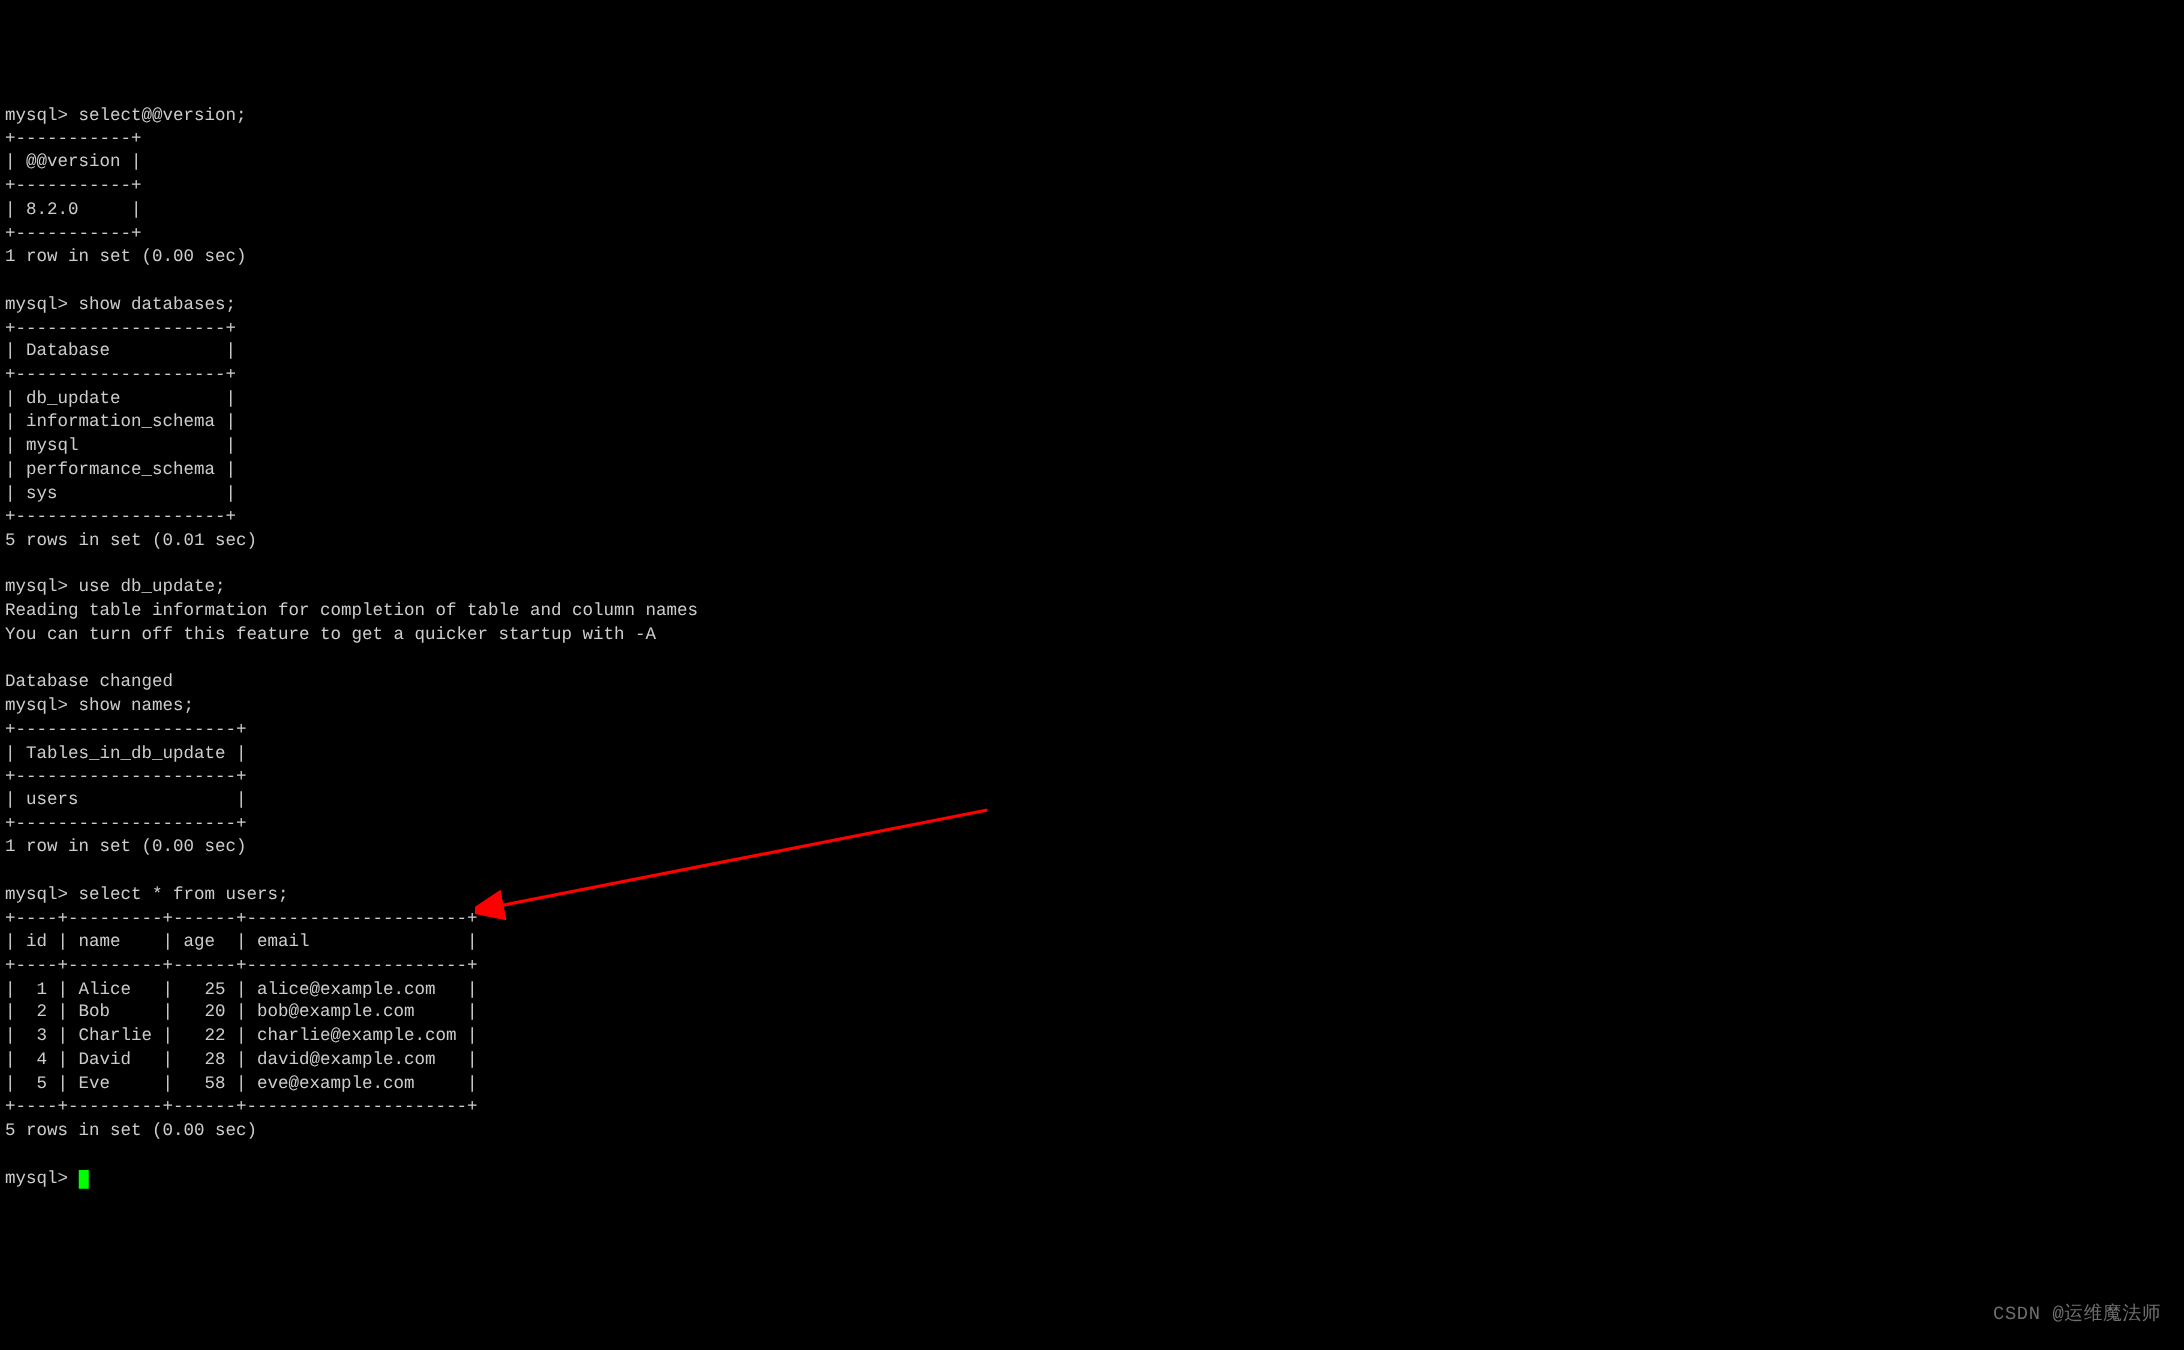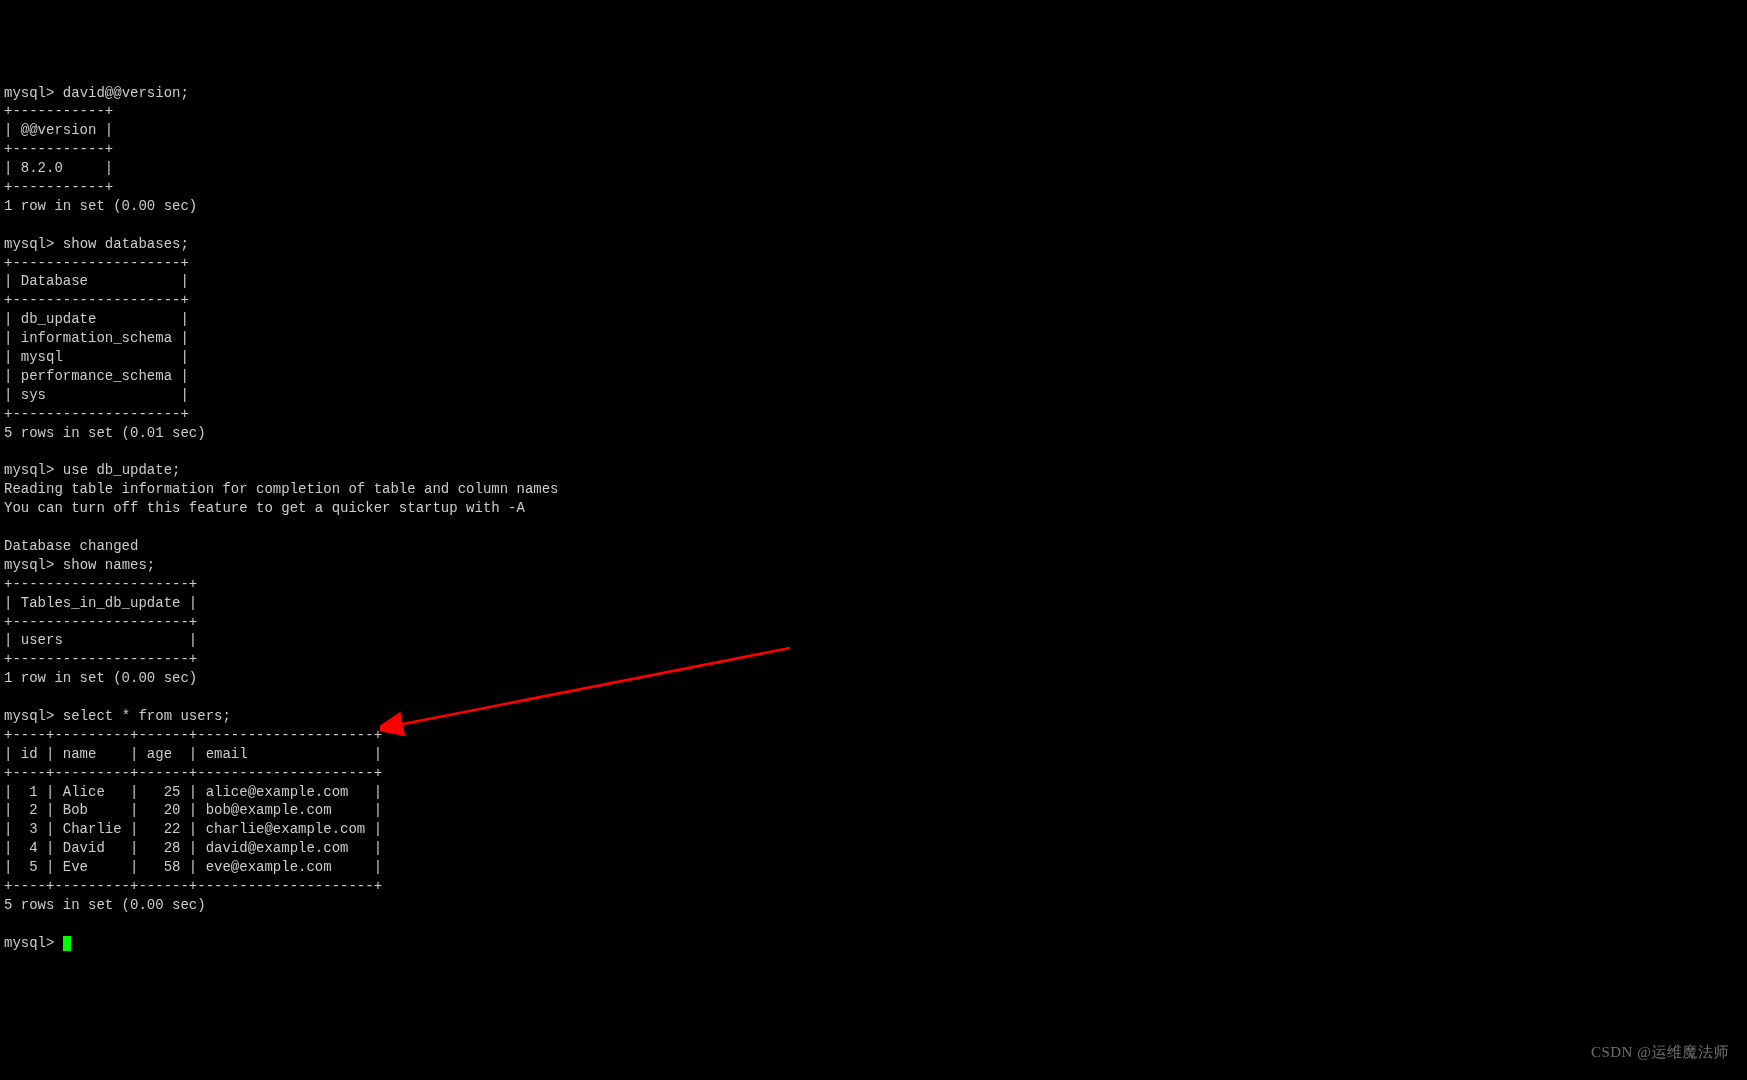--- a/index.html
+++ b/index.html
@@ -20,39 +20,39 @@
       width: 8px;
       height: 15px;
       background: #00ff00;
       vertical-align: text-bottom;
     }
     .watermark {
       position: absolute;
       right: 18px;
       bottom: 18px;
       color: rgba(200,200,200,0.55);
-      font-family: Liberation Serif, serif;
+      font-family: Liberation Mono, monospace;
       font-size: 15px;
       letter-spacing: 0.5px;
     }
     .arrow {
       position: absolute;
       pointer-events: none;
       left: 380px;
       top: 640px;
       width: 420px;
       height: 100px;
     }
   </style>
 </head>
 <body>
 
 
 
-<div><span><span>mysql&gt;</span> <span>david@@version;</span></span>
+<div><span><span>mysql&gt;</span> <span>select@@version;</span></span>
 <span>+-----------+</span>
 <span>| @@version |</span>
 <span>+-----------+</span>
 <span>| 8.2.0     |</span>
 <span>+-----------+</span>
 <span>1 row in set (0.00 sec)</span>
 
 <span><span>mysql&gt;</span> <span>show databases;</span></span>
 <span>+--------------------+</span>
 <span>| Database           |</span>

